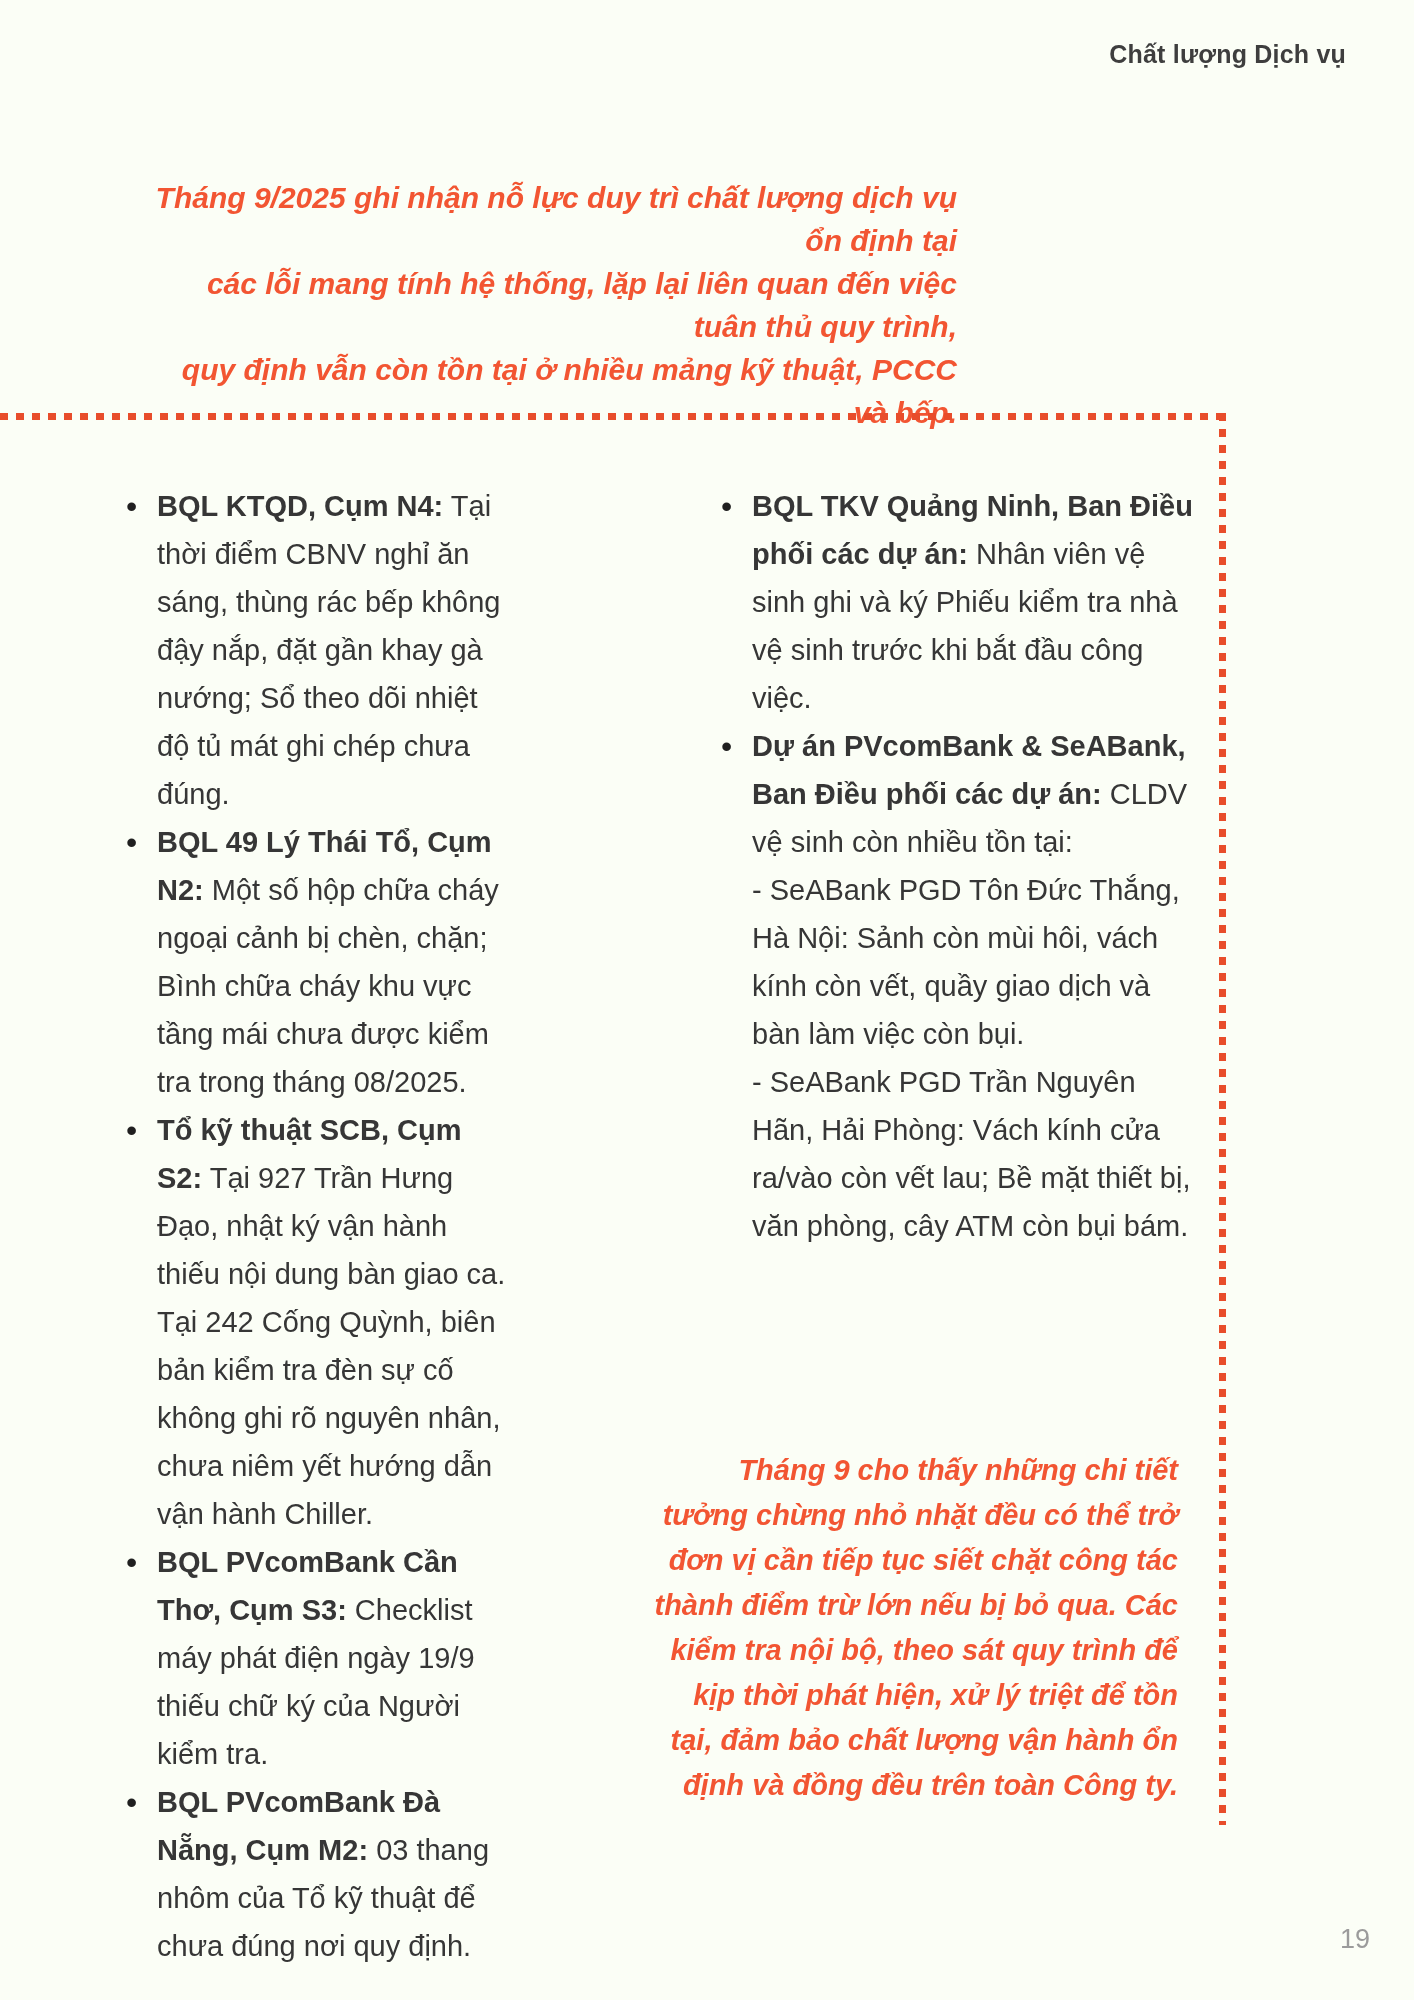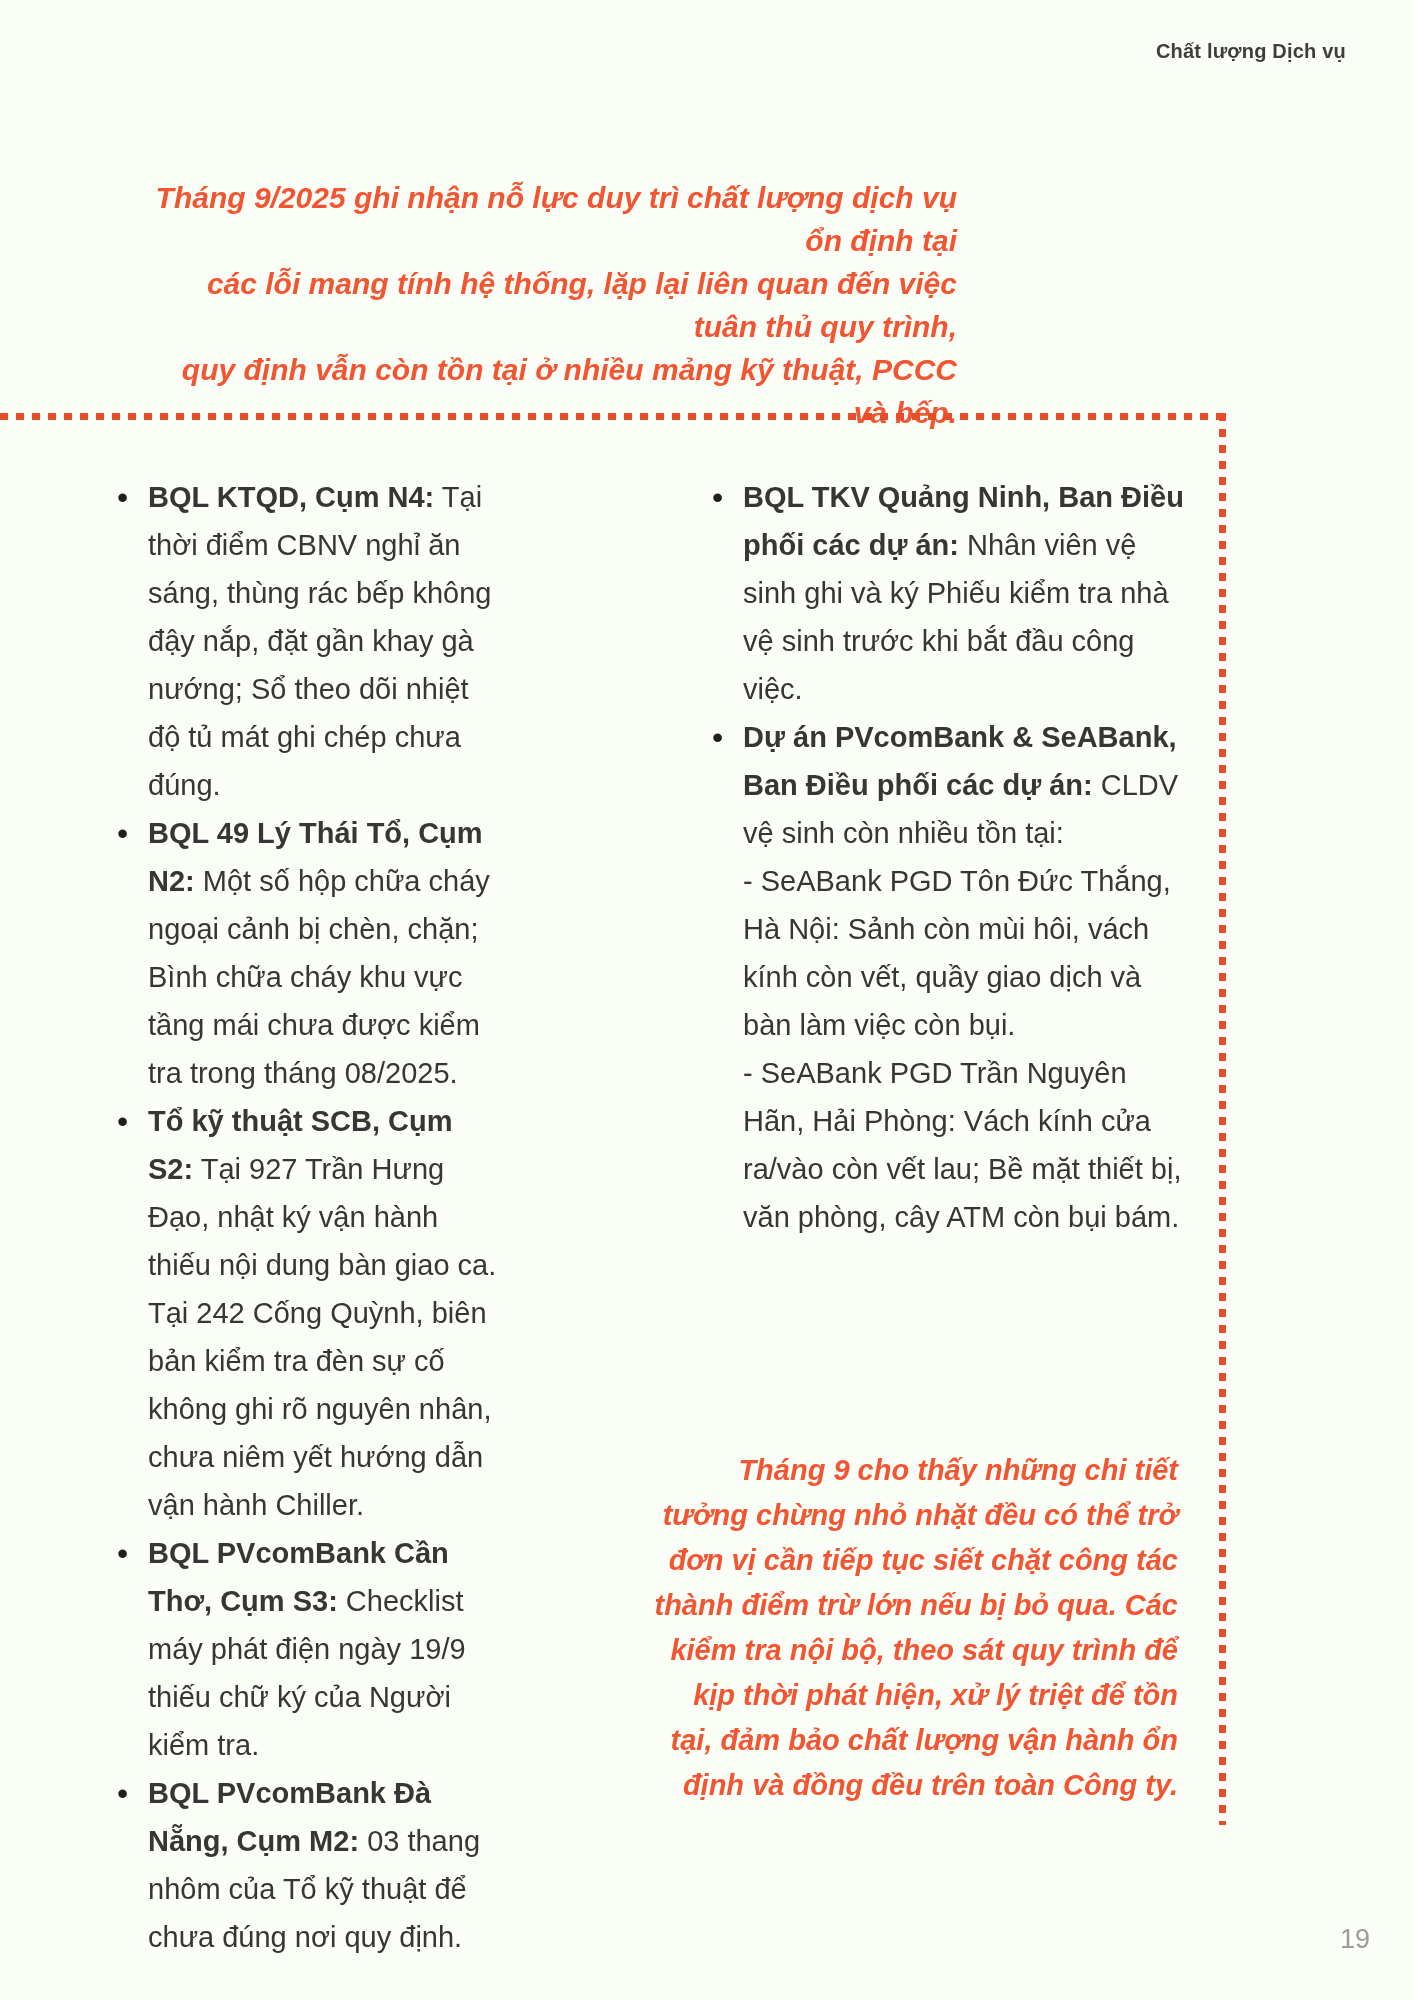--- a/index.html
+++ b/index.html
@@ -16,21 +16,21 @@
   .page{
     position:relative;
     width:1414px;height:2000px;
     background:var(--bg,#FBFEF6);
     overflow:hidden;
     margin:0 auto;
   }
   .header-label{
     position:absolute;
     top:40px;right:68px;
-    font-size:20px;
+    font-size:25px;
     font-weight:600;
     color:#3E3E3E;
     letter-spacing:0.2px;
   }
   .intro{
     position:absolute;
     top:176px;left:155px;
     width:802px;
     text-align:right;
     color:var(--accent,#F25532);
@@ -46,21 +46,21 @@
     background:repeating-linear-gradient(90deg,var(--border,#E84D2B) 0 8px,transparent 8px 16px);
   }
   .border-right-dotted{
     position:absolute;
     left:1219px;top:413px;
     width:7px;height:1412px;
     background:repeating-linear-gradient(180deg,var(--border,#E84D2B) 0 8px,transparent 8px 16px);
   }
   ul.findings{
     position:absolute;
-    margin:8px;padding:0;
+    margin:17px;padding:0;
     list-style:none;
     color:var(--text,#363636);
     font-size:29px;
     line-height:48px;
   }
   ul.findings.left{ left:103px; top:465px; width:392px; }
   ul.findings.right{ left:698px; top:465px; width:487px; }
   ul.findings li{
     position:relative;
     padding-left:37px;

